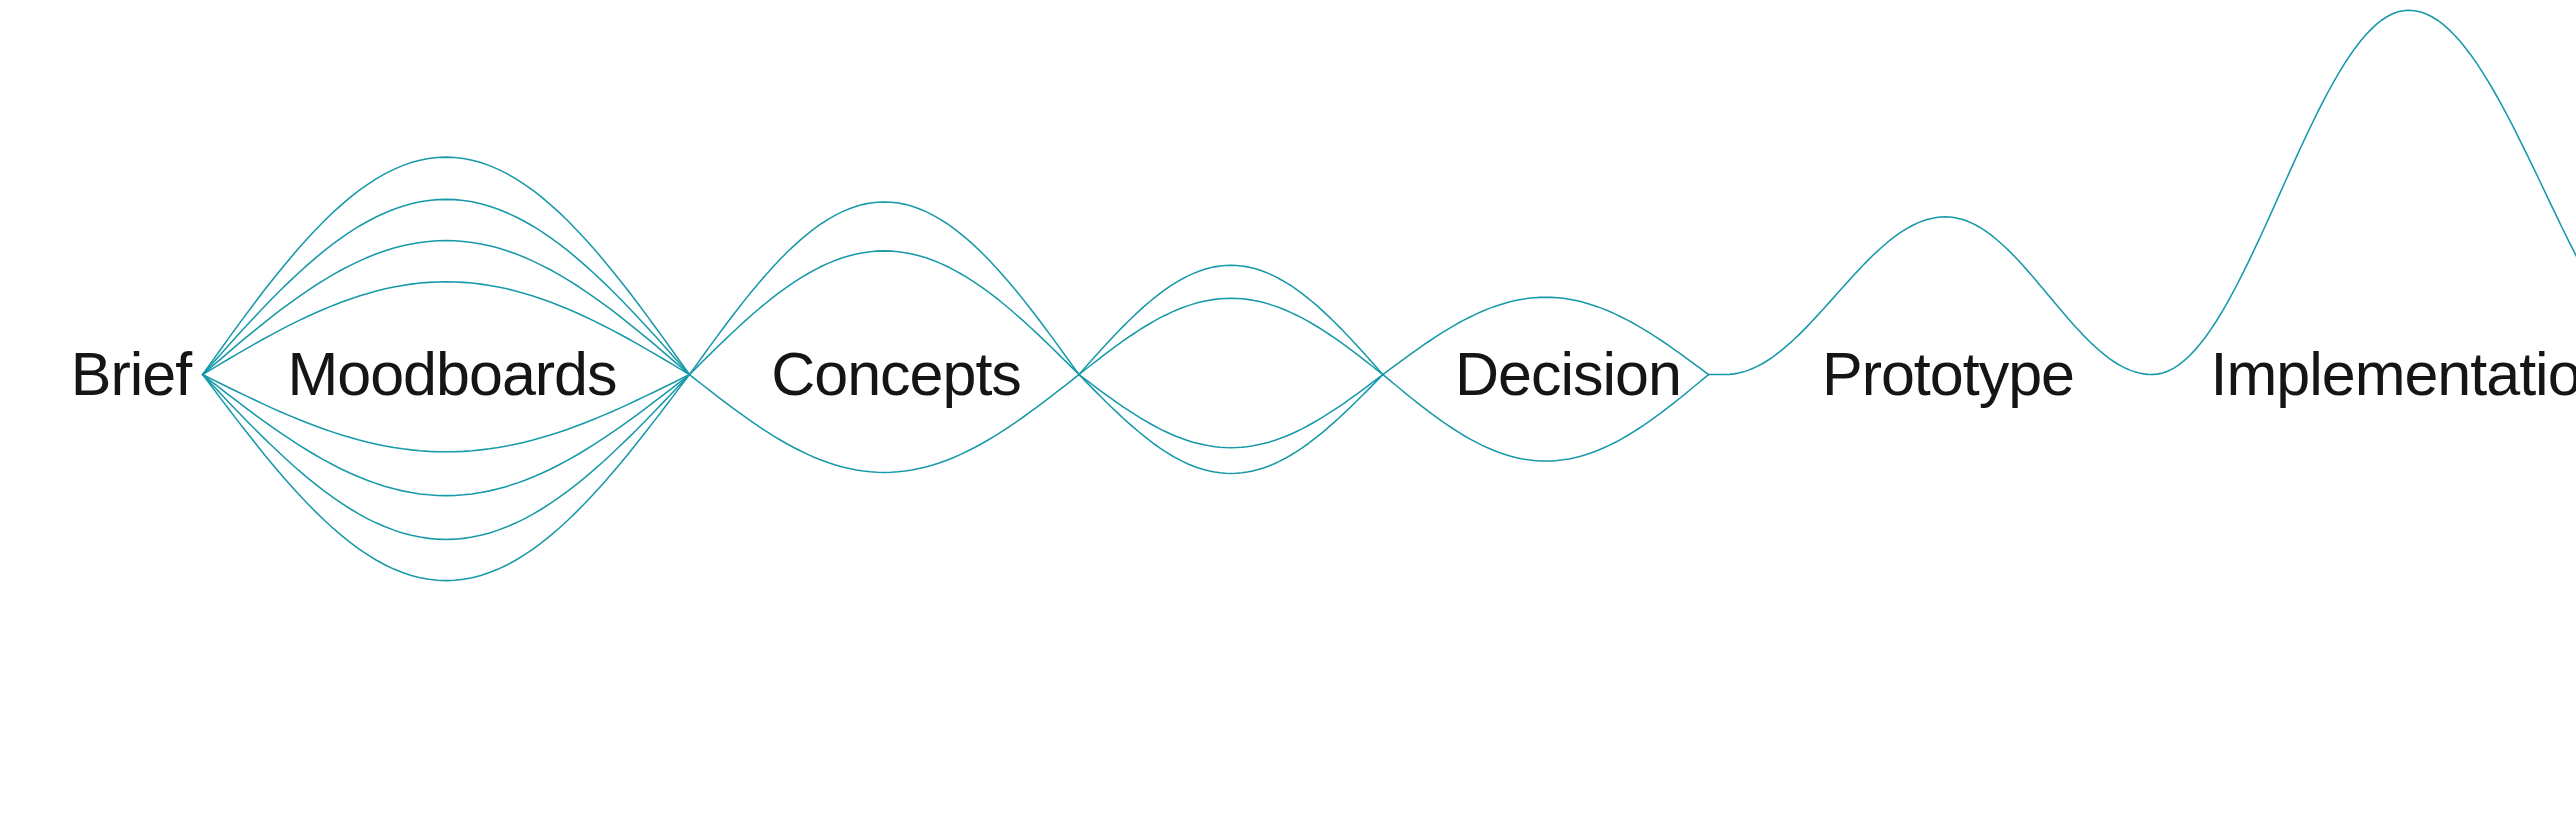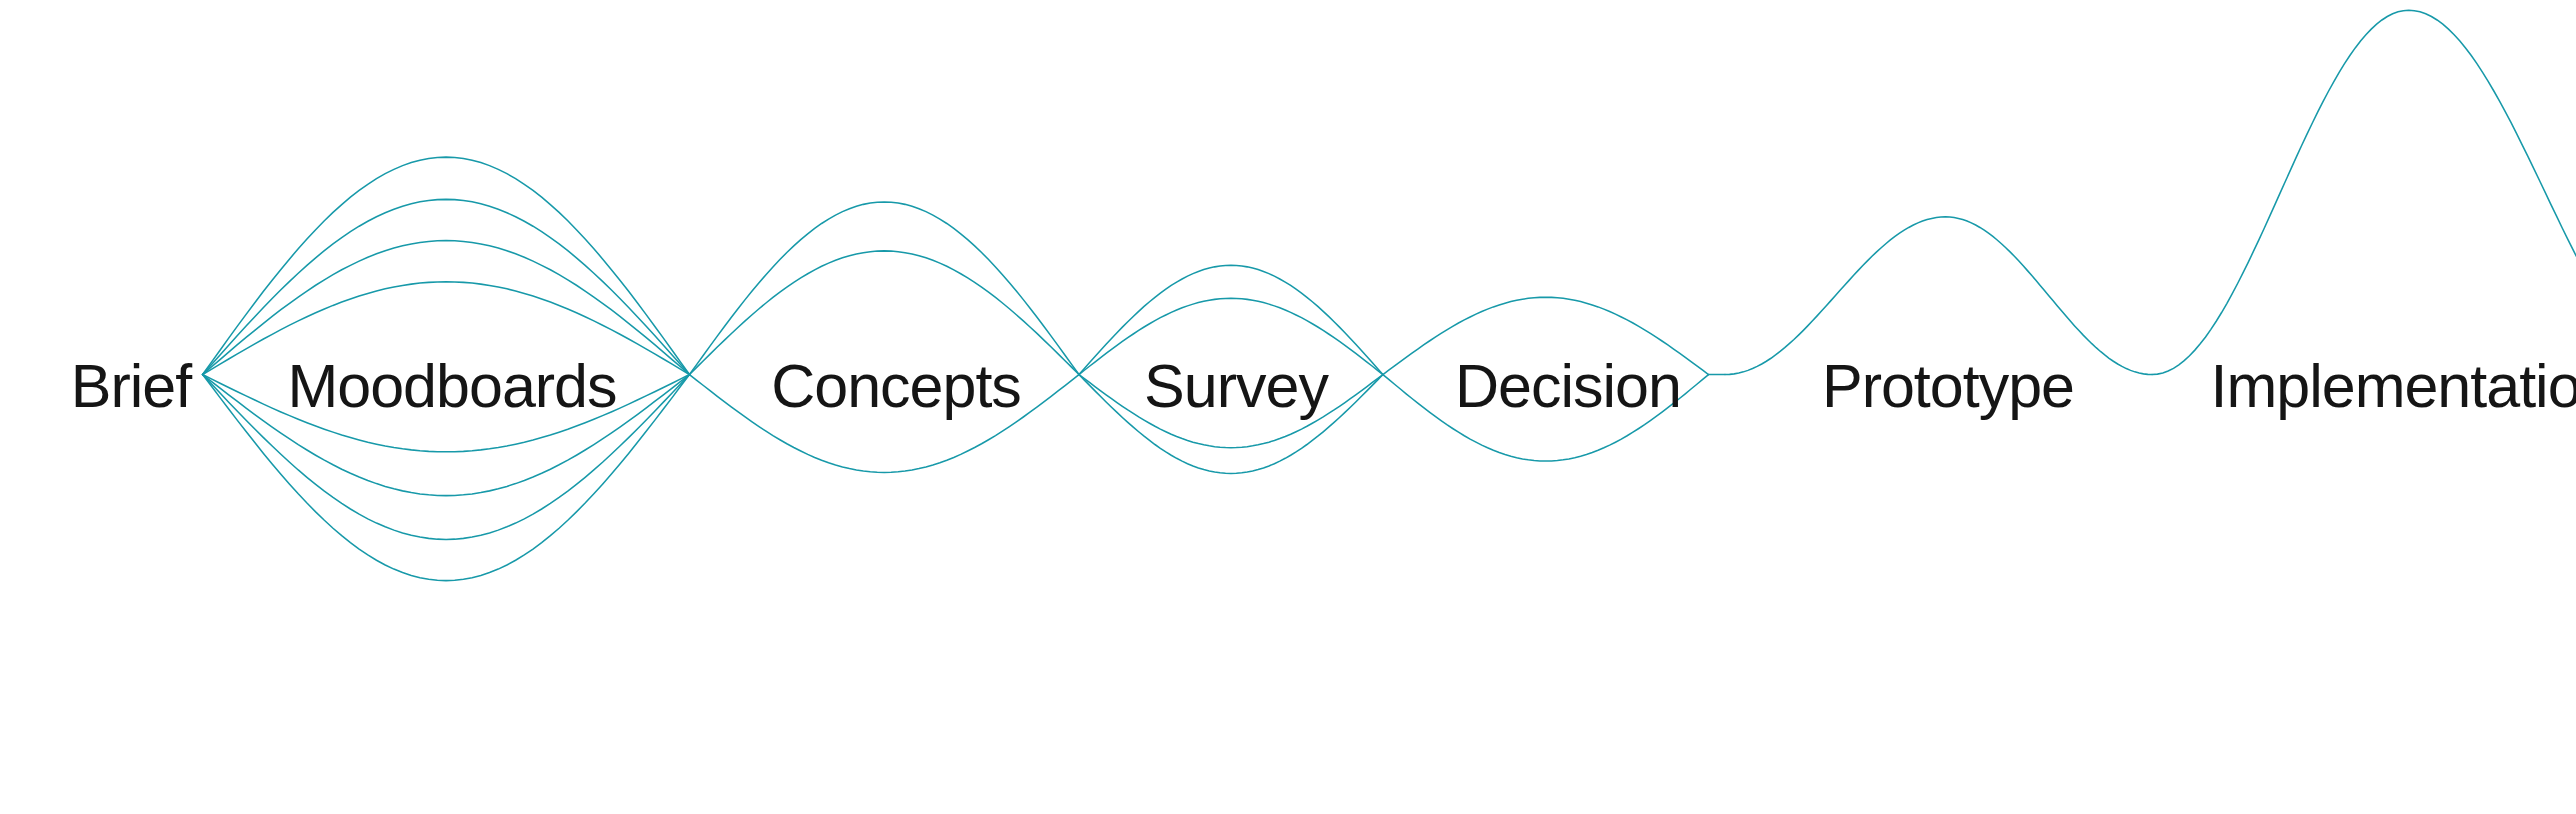--- a/index.html
+++ b/index.html
@@ -26,21 +26,20 @@
     position: absolute;
     top: 341px;
     height: 67px;
     line-height: 67px;
     transform: translateX(-50%);
     font-size: 61px;
     letter-spacing: -1px;
     color: #151515;
     white-space: nowrap;
     font-weight: 400;
-    margin-top: 12px;
   }
 </style>
 </head>
 <body>
 
 <div id="stage-flow-diagram">
   <svg id="flow-svg" xmlns="http://www.w3.org/2000/svg" viewBox="0 0 5840 1580">
       <polyline points="393.0,727.0 409.9,703.3 426.8,679.8 443.6,656.3 460.5,633.1 477.4,610.2 494.3,587.6 511.1,565.5 528.0,543.9 544.9,522.9 561.8,502.5 578.6,482.8 595.5,463.9 612.4,445.8 629.3,428.6 646.1,412.3 663.0,397.1 679.9,382.8 696.8,369.7 713.6,357.7 730.5,346.8 747.4,337.1 764.3,328.7 781.1,321.5 798.0,315.6 814.9,311.0 831.8,307.7 848.6,305.7 865.5,305.0 882.4,305.7 899.3,307.7 916.1,311.0 933.0,315.6 949.9,321.5 966.8,328.7 983.6,337.1 1000.5,346.8 1017.4,357.7 1034.3,369.7 1051.1,382.8 1068.0,397.1 1084.9,412.3 1101.8,428.6 1118.6,445.8 1135.5,463.9 1152.4,482.8 1169.3,502.5 1186.1,522.9 1203.0,543.9 1219.9,565.5 1236.8,587.6 1253.6,610.2 1270.5,633.1 1287.4,656.3 1304.3,679.8 1321.1,703.3 1338.0,727.0" fill="none" stroke="#1799a9" stroke-width="3" stroke-linecap="round"></polyline>
       <polyline points="393.0,727.0 409.9,707.9 426.8,688.9 443.6,670.0 460.5,651.3 477.4,632.9 494.3,614.7 511.1,596.9 528.0,579.5 544.9,562.5 561.8,546.1 578.6,530.3 595.5,515.0 612.4,500.4 629.3,486.6 646.1,473.5 663.0,461.2 679.9,449.7 696.8,439.1 713.6,429.4 730.5,420.7 747.4,412.9 764.3,406.1 781.1,400.3 798.0,395.5 814.9,391.8 831.8,389.1 848.6,387.5 865.5,387.0 882.4,387.5 899.3,389.1 916.1,391.8 933.0,395.5 949.9,400.3 966.8,406.1 983.6,412.9 1000.5,420.7 1017.4,429.4 1034.3,439.1 1051.1,449.7 1068.0,461.2 1084.9,473.5 1101.8,486.6 1118.6,500.4 1135.5,515.0 1152.4,530.3 1169.3,546.1 1186.1,562.5 1203.0,579.5 1219.9,596.9 1236.8,614.7 1253.6,632.9 1270.5,651.3 1287.4,670.0 1304.3,688.9 1321.1,707.9 1338.0,727.0" fill="none" stroke="#1799a9" stroke-width="3" stroke-linecap="round"></polyline>
       <polyline points="393.0,727.0 409.9,712.4 426.8,697.9 443.6,683.4 460.5,669.1 477.4,655.0 494.3,641.1 511.1,627.5 528.0,614.2 544.9,601.2 561.8,588.7 578.6,576.5 595.5,564.9 612.4,553.7 629.3,543.2 646.1,533.1 663.0,523.7 679.9,515.0 696.8,506.9 713.6,499.4 730.5,492.7 747.4,486.8 764.3,481.6 781.1,477.2 798.0,473.5 814.9,470.7 831.8,468.6 848.6,467.4 865.5,467.0 882.4,467.4 899.3,468.6 916.1,470.7 933.0,473.5 949.9,477.2 966.8,481.6 983.6,486.8 1000.5,492.7 1017.4,499.4 1034.3,506.9 1051.1,515.0 1068.0,523.7 1084.9,533.1 1101.8,543.2 1118.6,553.7 1135.5,564.9 1152.4,576.5 1169.3,588.7 1186.1,601.2 1203.0,614.2 1219.9,627.5 1236.8,641.1 1253.6,655.0 1270.5,669.1 1287.4,683.4 1304.3,697.9 1321.1,712.4 1338.0,727.0" fill="none" stroke="#1799a9" stroke-width="3" stroke-linecap="round"></polyline>
@@ -59,19 +58,18 @@
       <polyline points="2684.0,727.0 2695.3,718.6 2706.6,710.2 2717.9,701.9 2729.1,693.6 2740.4,685.5 2751.7,677.5 2763.0,669.6 2774.3,661.9 2785.6,654.4 2796.9,647.2 2808.1,640.2 2819.4,633.5 2830.7,627.0 2842.0,620.9 2853.3,615.2 2864.6,609.7 2875.9,604.7 2887.1,600.0 2898.4,595.7 2909.7,591.9 2921.0,588.4 2932.3,585.4 2943.6,582.9 2954.9,580.8 2966.1,579.1 2977.4,577.9 2988.7,577.2 3000.0,577.0 3011.3,577.2 3022.6,577.9 3033.9,579.1 3045.1,580.8 3056.4,582.9 3067.7,585.4 3079.0,588.4 3090.3,591.9 3101.6,595.7 3112.9,600.0 3124.1,604.7 3135.4,609.7 3146.7,615.2 3158.0,620.9 3169.3,627.0 3180.6,633.5 3191.9,640.2 3203.1,647.2 3214.4,654.4 3225.7,661.9 3237.0,669.6 3248.3,677.5 3259.6,685.5 3270.9,693.6 3282.1,701.9 3293.4,710.2 3304.7,718.6 3316.0,727.0" fill="none" stroke="#1799a9" stroke-width="3" stroke-linecap="round"></polyline>
       <polyline points="2684.0,727.0 2695.3,736.4 2706.6,745.8 2717.9,755.1 2729.1,764.4 2740.4,773.5 2751.7,782.5 2763.0,791.3 2774.3,799.9 2785.6,808.3 2796.9,816.4 2808.1,824.2 2819.4,831.7 2830.7,838.9 2842.0,845.8 2853.3,852.3 2864.6,858.3 2875.9,864.0 2887.1,869.2 2898.4,874.0 2909.7,878.4 2921.0,882.2 2932.3,885.6 2943.6,888.4 2954.9,890.8 2966.1,892.6 2977.4,893.9 2988.7,894.7 3000.0,895.0 3011.3,894.7 3022.6,893.9 3033.9,892.6 3045.1,890.8 3056.4,888.4 3067.7,885.6 3079.0,882.2 3090.3,878.4 3101.6,874.0 3112.9,869.2 3124.1,864.0 3135.4,858.3 3146.7,852.3 3158.0,845.8 3169.3,838.9 3180.6,831.7 3191.9,824.2 3203.1,816.4 3214.4,808.3 3225.7,799.9 3237.0,791.3 3248.3,782.5 3259.6,773.5 3270.9,764.4 3282.1,755.1 3293.4,745.8 3304.7,736.4 3316.0,727.0" fill="none" stroke="#1799a9" stroke-width="3" stroke-linecap="round"></polyline>
       <polyline points="3316.0,727.0 3348.0,727.0" fill="none" stroke="#1799a9" stroke-width="3" stroke-linecap="round"></polyline>
       <polyline points="3348.0,727.0 3356.9,726.7 3365.8,725.7 3374.8,724.1 3383.7,721.8 3392.6,718.9 3401.5,715.4 3410.4,711.2 3419.3,706.5 3428.3,701.2 3437.2,695.4 3446.1,689.0 3455.0,682.2 3463.9,674.9 3472.8,667.1 3481.8,659.0 3490.7,650.5 3499.6,641.7 3508.5,632.6 3517.4,623.2 3526.3,613.6 3535.3,603.8 3544.2,594.0 3553.1,584.0 3562.0,574.0 3570.9,564.0 3579.8,554.0 3588.8,544.2 3597.7,534.4 3606.6,524.8 3615.5,515.4 3624.4,506.3 3633.3,497.5 3642.3,489.0 3651.2,480.9 3660.1,473.1 3669.0,465.8 3677.9,459.0 3686.8,452.6 3695.8,446.8 3704.7,441.5 3713.6,436.8 3722.5,432.6 3731.4,429.1 3740.3,426.2 3749.3,423.9 3758.2,422.3 3767.1,421.3 3776.0,421.0 3784.4,421.3 3792.7,422.3 3801.1,423.9 3809.4,426.2 3817.8,429.1 3826.1,432.6 3834.5,436.8 3842.8,441.5 3851.2,446.8 3859.5,452.6 3867.9,459.0 3876.3,465.8 3884.6,473.1 3893.0,480.9 3901.3,489.0 3909.7,497.5 3918.0,506.3 3926.4,515.4 3934.7,524.8 3943.1,534.4 3951.4,544.2 3959.8,554.0 3968.1,564.0 3976.5,574.0 3984.9,584.0 3993.2,594.0 4001.6,603.8 4009.9,613.6 4018.3,623.2 4026.6,632.6 4035.0,641.7 4043.3,650.5 4051.7,659.0 4060.0,667.1 4068.4,674.9 4076.8,682.2 4085.1,689.0 4093.5,695.4 4101.8,701.2 4110.2,706.5 4118.5,711.2 4126.9,715.4 4135.2,718.9 4143.6,721.8 4151.9,724.1 4160.3,725.7 4168.6,726.7 4177.0,727.0" fill="none" stroke="#1799a9" stroke-width="3" stroke-linecap="round"></polyline>
       <polyline points="4177.0,727.0 4187.4,726.2 4197.8,724.0 4208.1,720.2 4218.5,715.0 4228.9,708.2 4239.3,700.1 4249.6,690.5 4260.0,679.6 4270.4,667.4 4280.8,654.0 4291.1,639.3 4301.5,623.5 4311.9,606.6 4322.3,588.7 4332.6,569.9 4343.0,550.3 4353.4,529.8 4363.8,508.8 4374.1,487.1 4384.5,465.0 4394.9,442.5 4405.3,419.6 4415.6,396.6 4426.0,373.5 4436.4,350.4 4446.8,327.4 4457.1,304.5 4467.5,282.0 4477.9,259.9 4488.3,238.2 4498.6,217.2 4509.0,196.8 4519.4,177.1 4529.8,158.3 4540.1,140.4 4550.5,123.5 4560.9,107.7 4571.3,93.0 4581.6,79.6 4592.0,67.4 4602.4,56.5 4612.8,46.9 4623.1,38.8 4633.5,32.0 4643.9,26.8 4654.3,23.0 4664.6,20.8 4675.0,20.0 4686.0,20.8 4697.1,23.0 4708.1,26.8 4719.2,32.0 4730.2,38.8 4741.3,46.9 4752.3,56.5 4763.3,67.4 4774.4,79.6 4785.4,93.0 4796.5,107.7 4807.5,123.5 4818.5,140.4 4829.6,158.3 4840.6,177.1 4851.7,196.8 4862.7,217.2 4873.8,238.2 4884.8,259.9 4895.8,282.0 4906.9,304.5 4917.9,327.4 4929.0,350.4 4940.0,373.5 4951.0,396.6 4962.1,419.6 4973.1,442.5 4984.2,465.0 4995.2,487.1 5006.3,508.8 5017.3,529.8 5028.3,550.2 5039.4,569.9 5050.4,588.7 5061.5,606.6 5072.5,623.5 5083.5,639.3 5094.6,654.0 5105.6,667.4 5116.7,679.6 5127.7,690.5 5138.8,700.1 5149.8,708.2 5160.8,715.0 5171.9,720.2 5182.9,724.0 5194.0,726.2 5205.0,727.0" fill="none" stroke="#1799a9" stroke-width="3" stroke-linecap="round"></polyline>
     </svg>
 
   <div class="stage-label" style="left:131px">Brief</div>
   <div class="stage-label" style="left:896px">Concepts</div>
   <div class="stage-label" style="left:452px">Moodboards</div>
-  <div class="stage-label" style="left:1236px">Survey</div>
   <div class="stage-label" style="left:1948px">Prototype</div>
   <div class="stage-label" style="left:1568px">Decision</div>
   <div class="stage-label" style="left:2412px">Implementation</div>
 
 </div>
 
 
 </body></html>

